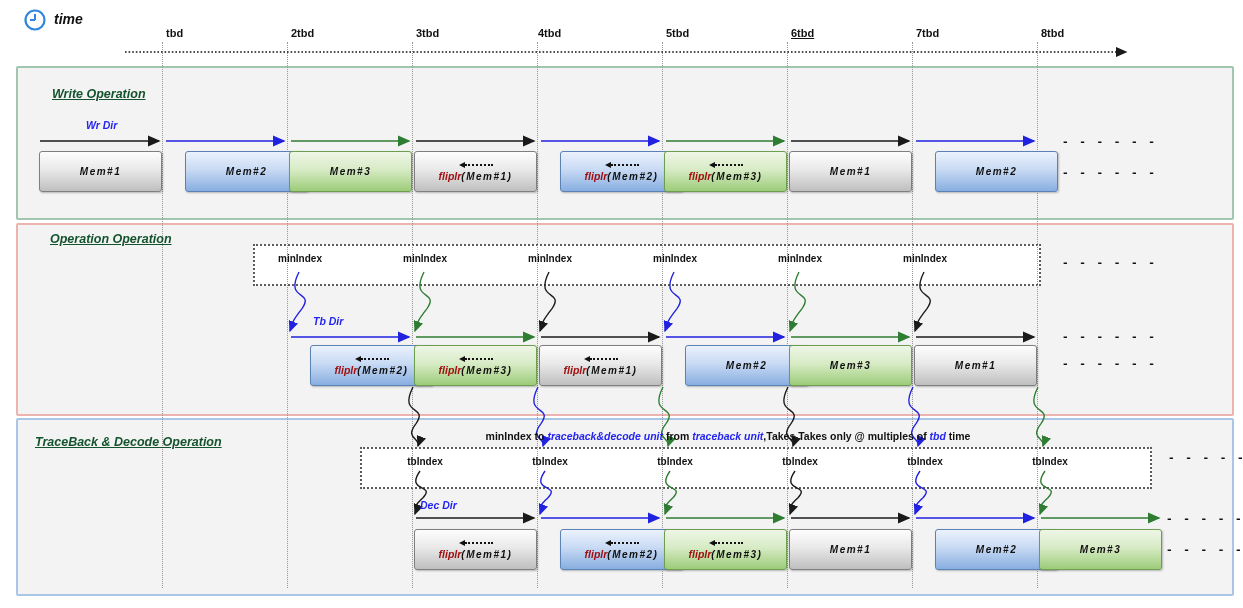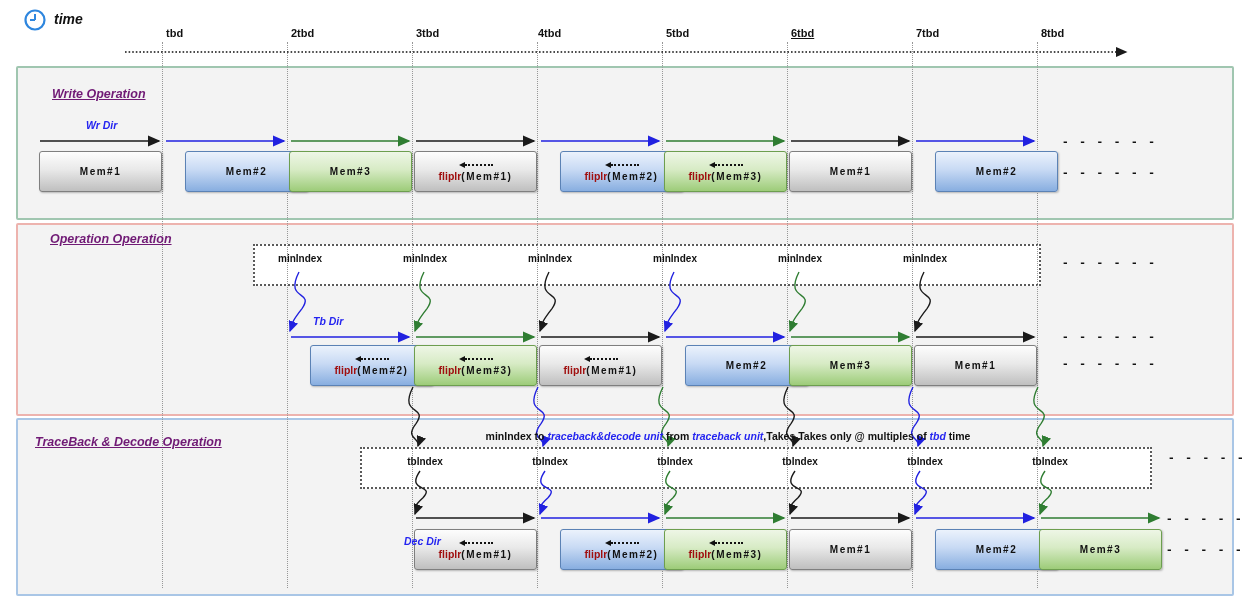--- a/index.html
+++ b/index.html
@@ -5,21 +5,21 @@
   html,body{margin:0;padding:0;background:#fff;}
   .canvas{position:relative;width:1243px;height:608px;overflow:hidden;
           font-family:"Liberation Sans",sans-serif;background:#fff;}
   .layer{position:absolute;left:0;top:0;width:100%;height:100%;}
   
   .section{position:absolute;left:16px;width:1214px;background:#f3f3f3;border-radius:2px;}
   .sec-write{top:66px;height:150px;border:2px solid #a0c6b0;}
   .sec-tb{top:223px;height:189px;border:2px solid #edb3ae;}
   .sec-dec{top:418px;height:174px;border:2px solid #a9c6e6;}
   .sec-title{position:absolute;font-size:12.5px;font-weight:bold;font-style:italic;
-             text-decoration:underline;color:#701a75;white-space:nowrap;z-index:7;}
+             text-decoration:underline;color:#14532d;white-space:nowrap;z-index:7;}
   
   .time-label{position:absolute;left:54px;top:11px;font-size:14px;font-weight:bold;
               font-style:italic;color:#111;}
   .clock{position:absolute;left:23px;top:8px;}
   
   .grid{position:absolute;top:42px;height:546px;width:0;border-left:1px dotted #979797;z-index:2;}
   .tick{position:absolute;top:27px;font-size:11px;font-weight:bold;color:#111;z-index:3;}
   
   .band{position:absolute;background:#fff;border:2px dotted #5a5a5a;z-index:1;}
   .band-tb{left:253px;top:244px;width:784px;height:38px;}
@@ -29,25 +29,25 @@
   
   .note{position:absolute;text-align:center;font-size:10.5px;font-weight:bold;color:#111;
         z-index:6;white-space:nowrap;}
   .note-tb{left:0;top:226px;width:1180px;}
   .note-dec{left:0;top:430px;width:1456px;}
   .nb{color:#2424f0;font-style:italic;}
   
   .dir{position:absolute;font-size:10.5px;font-weight:bold;font-style:italic;color:#2424f0;z-index:6;}
   .dir-wr{left:86px;top:119px;}
   .dir-tb{left:313px;top:315px;}
-  .dir-dec{left:404px;top:499px;margin-top:36px;}
+  .dir-dec{left:420px;top:499px;}
   
   .block{position:absolute;height:39px;border-radius:3px;z-index:4;
          display:flex;flex-direction:column;justify-content:center;align-items:center;
-         box-shadow:1px 1px 2px rgba(0,0,0,.25);}
+         box-shadow:1px 1px 2px rgba(0,0,0,.25);font-style:italic;}
   .fill-gray {background:linear-gradient(180deg,#fdfdfd 0%,#e9e9e9 45%,#bfbfbf 100%);border:1px solid #7f7f7f;}
   .fill-blue {background:linear-gradient(180deg,#ebf2fc 0%,#c8daf4 45%,#88aee0 100%);border:1px solid #5b82b5;margin-left:21px;}
   .fill-green{background:linear-gradient(180deg,#eef6e6 0%,#d7ebc5 45%,#9dcc79 100%);border:1px solid #6d9e4f;}
   .block-label{font-size:10px;font-weight:bold;color:#111;white-space:nowrap;line-height:12px;}
   .mem{letter-spacing:1.5px;}
   .flip{color:#a01010;font-size:10.5px;letter-spacing:0;}
   .flip-arrow{display:flex;align-items:center;width:34px;height:6px;margin:2px auto 2px;}
   .flip-arrow .tri{width:0;height:0;border-top:3px solid transparent;border-bottom:3px solid transparent;
                    border-right:6px solid #111;}
   .flip-arrow .tail{flex:1;height:0;border-top:2px dotted #111;}

